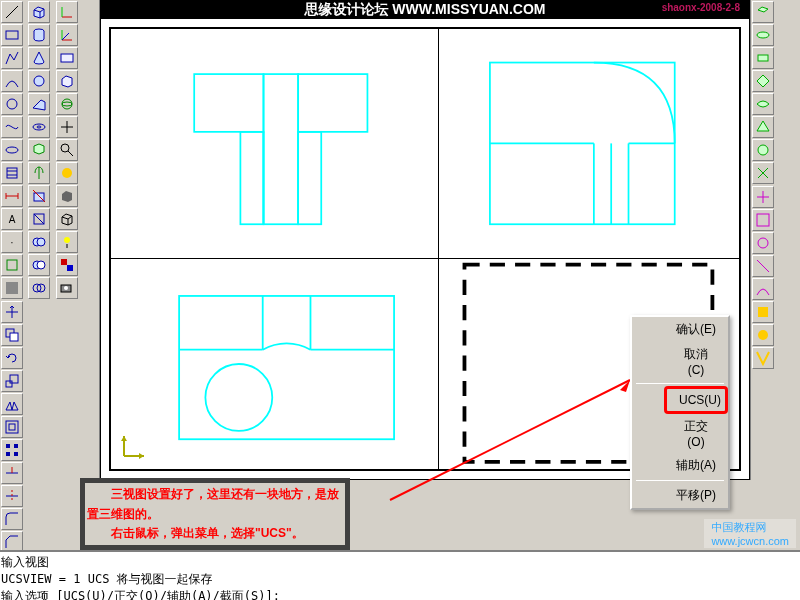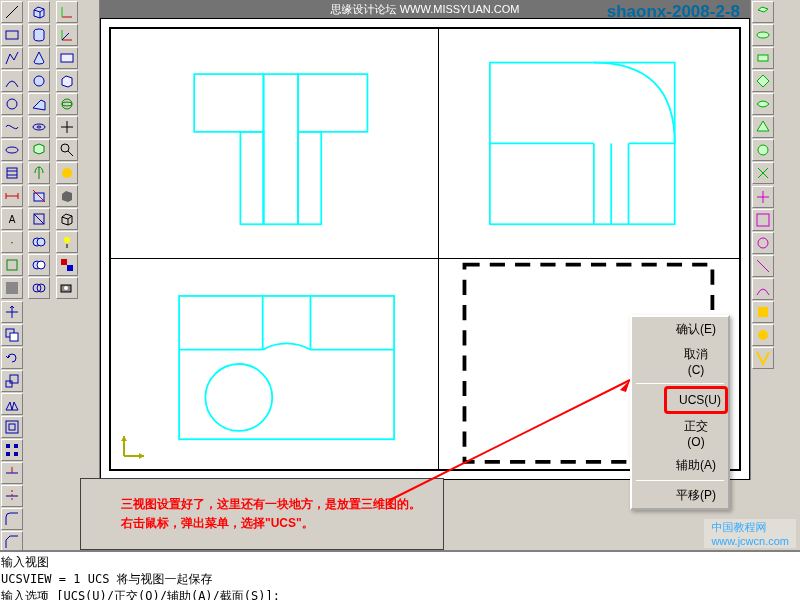--- a/index.html
+++ b/index.html
@@ -2,36 +2,36 @@
 <html><head>
 <meta charset="utf-8">
 <style>
 * { box-sizing: border-box; margin: 0; padding: 0; }
 body { font-family: "SimSun", Arial, sans-serif; font-size: 12px; background: #d4d0c8; width: 800px; height: 600px; overflow: hidden; position: relative; }
 .toolbar-left { position: absolute; left: 0; top: 0; width: 100px; height: 480px; background: #d4d0c8; border-right: 1px solid #808080; }
 .toolbar-right { position: absolute; right: 0; top: 0; width: 50px; height: 480px; background: #d4d0c8; border-left: 1px solid #808080; }
 .tool-col { display: inline-block; vertical-align: top; width: 24px; }
 .tool-btn { width: 22px; height: 22px; margin: 1px; background: #d4d0c8; border: 1px solid #808080; border-top-color: #fff; border-left-color: #fff; display: flex; align-items: center; justify-content: center; font-size: 10px; cursor: pointer; }
 .tool-btn svg { width: 16px; height: 16px; }
-.title-bar { position: absolute; top: 0; left: 100px; right: 50px; height: 18px; background: #737373; color: #fff; text-align: center; line-height: 18px; font-size: 11px; }
+.title-bar { position: absolute; top: 0; left: 100px; right: 50px; height: 18px; background: #000000; color: #fff; text-align: center; line-height: 18px; font-size: 14px; font-weight: bold; }
 .canvas-area { position: absolute; top: 18px; left: 100px; right: 50px; bottom: 120px; background: #fff; border: 1px solid #000; }
 .drawing-border { position: absolute; top: 8px; left: 8px; right: 8px; bottom: 8px; border: 2px solid #000; }
 .viewport-divider-h { position: absolute; left: 0; right: 0; top: 52%; height: 1px; background: #000; }
 .viewport-divider-v { position: absolute; top: 0; bottom: 0; left: 52%; width: 1px; background: #000; }
 .drawing { position: absolute; stroke: #00ffff; fill: none; stroke-width: 1.5; }
 .cursor-mark { position: absolute; left: 15px; bottom: 15px; }
 .context-menu { position: absolute; right: 70px; top: 315px; width: 100px; background: #d4d0c8; border: 2px outset #fff; box-shadow: 2px 2px 4px rgba(0,0,0,0.3); z-index: 100; }
 .menu-item { padding: 4px 12px; border-bottom: 0; cursor: pointer; text-align: center; margin-left: 32px; }
 .menu-highlight { border: 3px solid #ff0000; border-radius: 4px; }
 .menu-sep { height: 1px; background: #808080; margin: 2px 4px; border-bottom: 1px solid #fff; }
-.annotation-box { position: absolute; left: 80px; bottom: 50px; width: 364px; background: #d4d0c8; border: 1px solid #404040; padding: 16px; z-index: 50; line-height: 1.6; }
+.annotation-box { position: absolute; left: 80px; bottom: 50px; width: 270px; background: #d4d0c8; border: 5px solid #404040; padding: 2px; z-index: 50; line-height: 1.6; }
 .annotation-box span { color: #ff0000; font-weight: bold; }
 .arrow-line { position: absolute; z-index: 60; pointer-events: none; }
 .cmd-area { position: absolute; bottom: 0; left: 0; right: 0; height: 50px; background: #fff; border-top: 2px solid #808080; font-family: monospace; font-size: 12px; padding: 2px 1px; line-height: 1.4; }
-.watermark-tr { position: absolute; top: 2px; right: 60px; color: #0369a1; font-weight: bold; font-size: 17px; z-index: 200; }
+.watermark-tr { position: absolute; top: 2px; right: 60px; color: #be185d; font-weight: bold; font-size: 10px; z-index: 200; }
 .watermark-br { position: absolute; bottom: 52px; right: 4px; color: #3af; font-size: 11px; z-index: 200; background: rgba(255,255,255,0.3); padding: 1px 7px; }
 </style>
 </head>
 <body>
 
 <div class="toolbar-left">
   <div class="tool-col">
     <div class="tool-btn">
         <svg viewBox="0 0 16 16">
           <line x1="2" y1="14" x2="14" y2="2" stroke="#000"></line>

